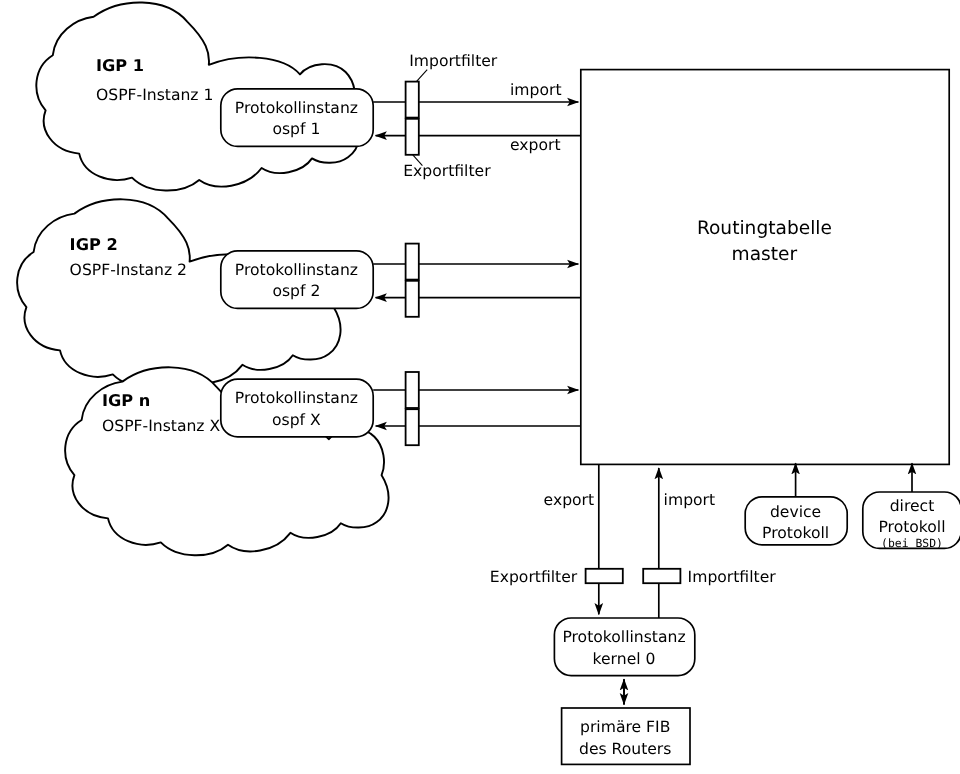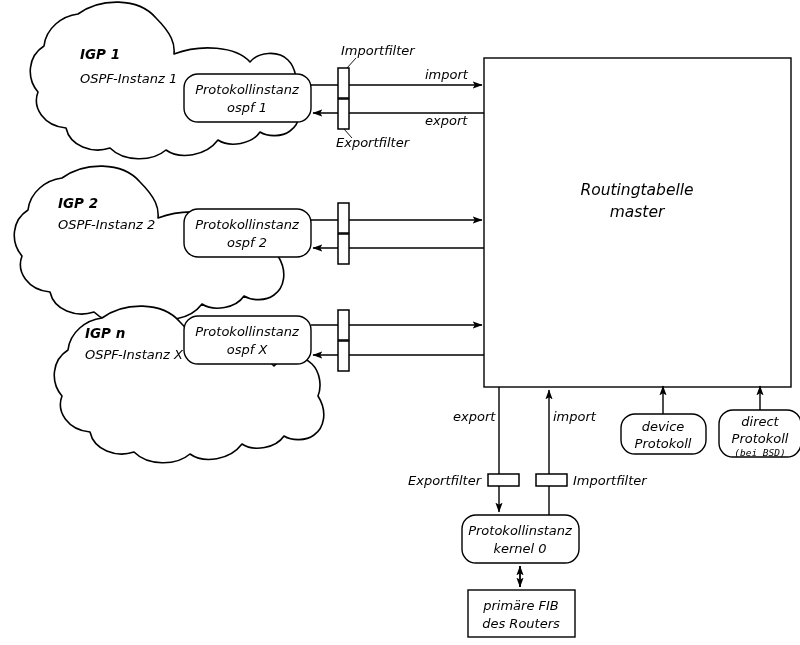--- a/index.html
+++ b/index.html
@@ -7,21 +7,20 @@
     padding: 0;
     background: #ffffff;
   }
   #stage {
     position: relative;
     width: 800px;
     height: 645px;
     background: #ffffff;
     font-family: "DejaVu Sans", "Liberation Sans", sans-serif;
     overflow: hidden;
-    font-style: italic;
   }
   #diagram {
     position: absolute;
     left: 0;
     top: 0;
   }
   .lbl {
     font-family: "DejaVu Sans", "Liberation Sans", sans-serif;
     font-size: 13px;
     fill: #000000;

